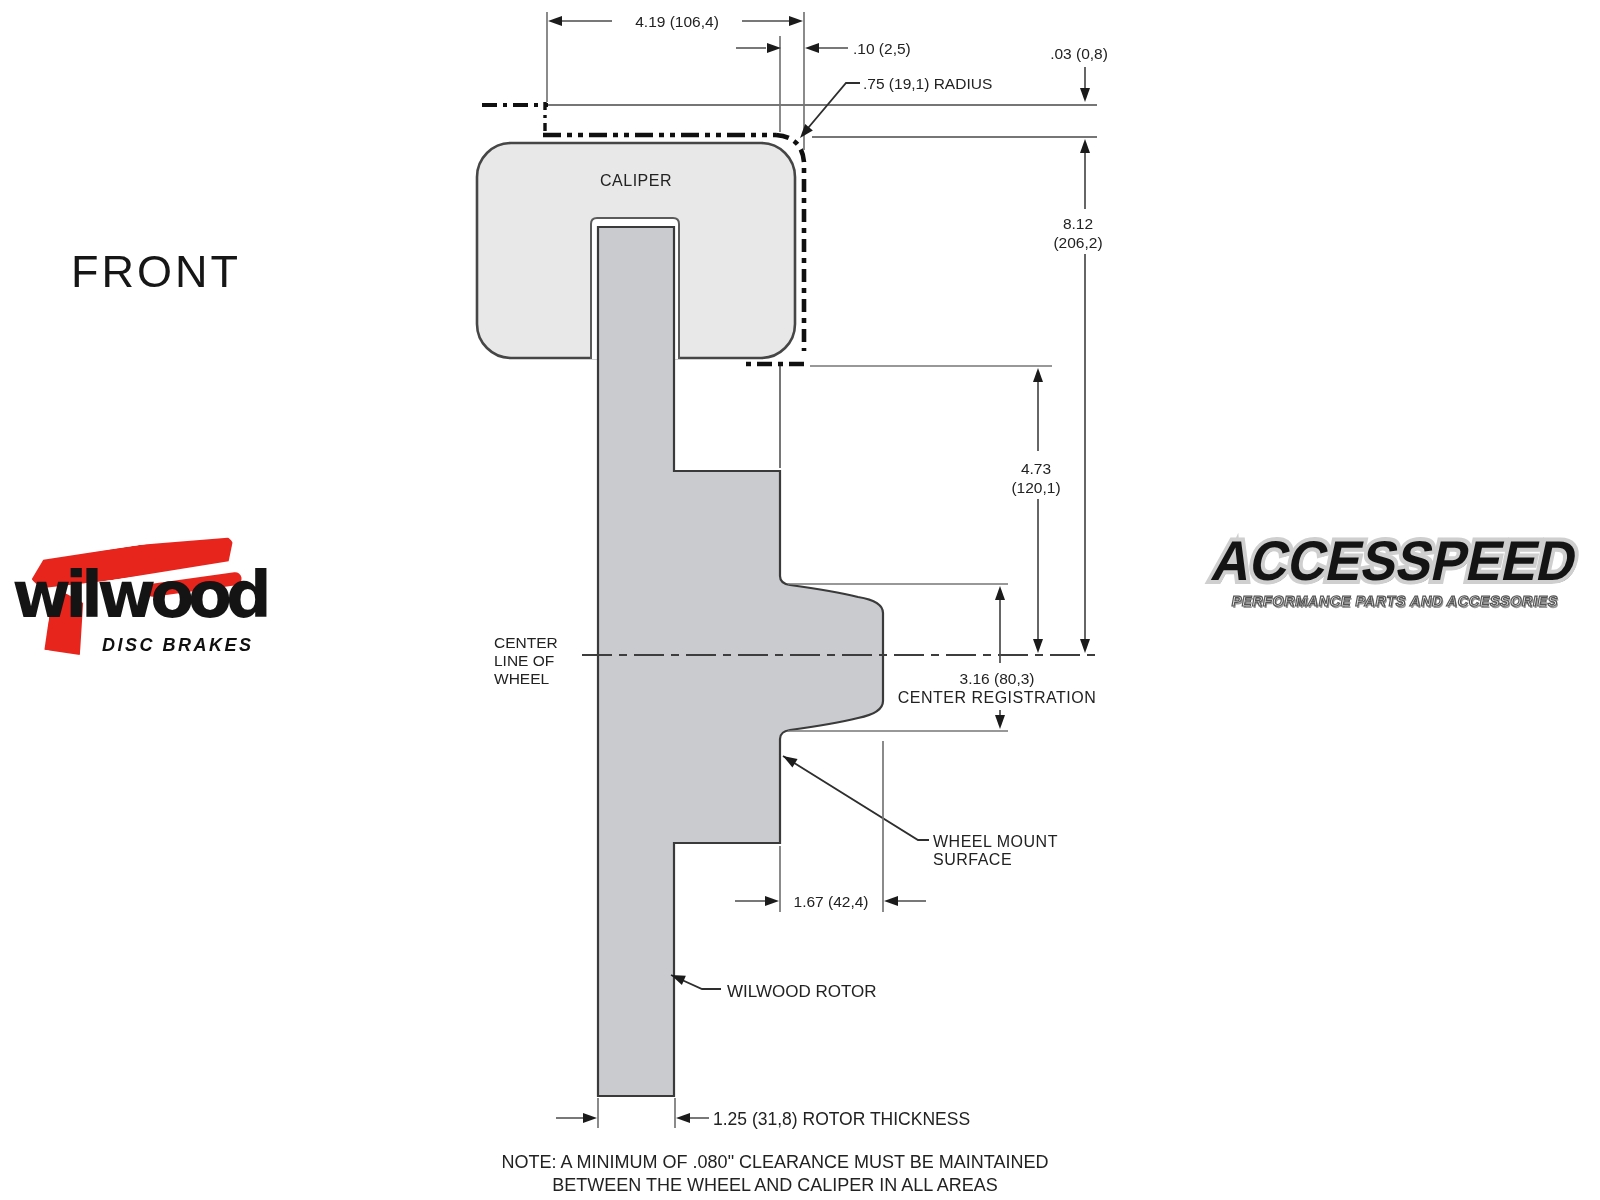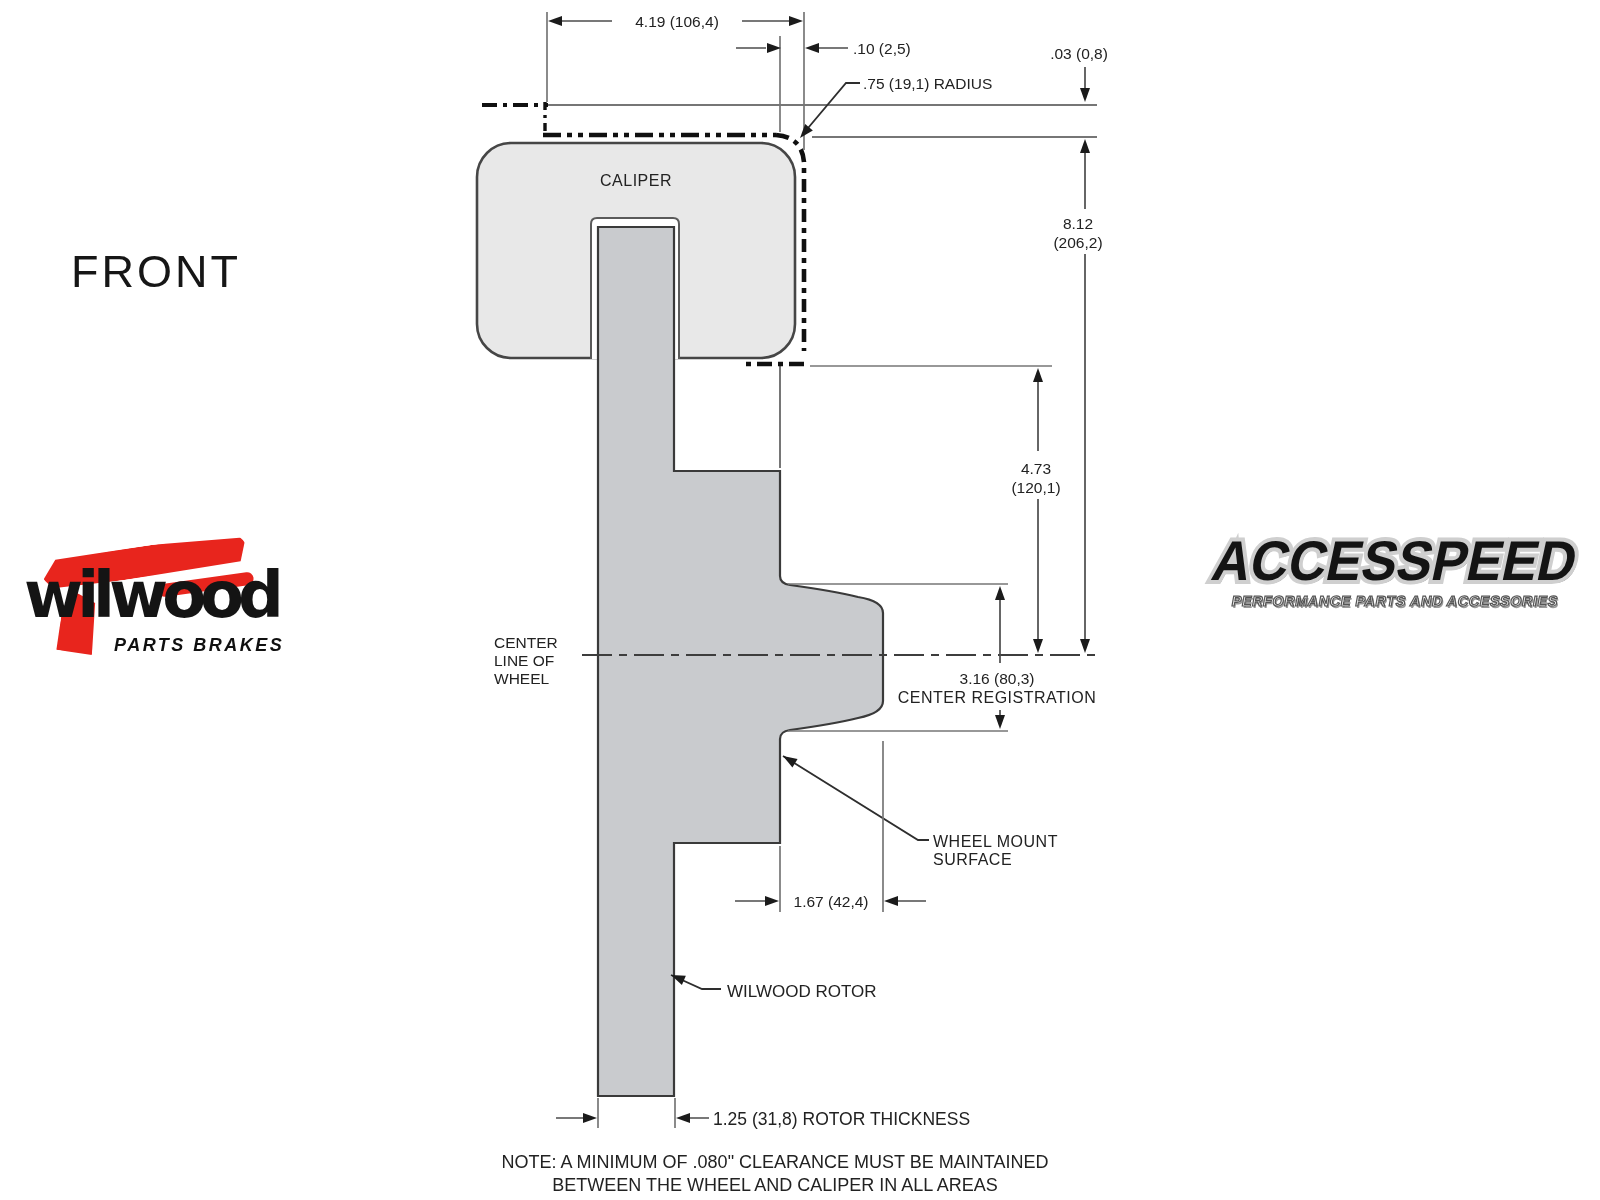--- a/index.html
+++ b/index.html
@@ -25,21 +25,21 @@
   .t16{font-size:16px;letter-spacing:.5px;}
   .t17{font-size:17px;}
   .t175{font-size:17.5px;}
   .t18{font-size:18px;}
   .tc{text-anchor:middle;}
 
   
   .front{position:absolute;left:71px;top:246px;font-size:45px;letter-spacing:3px;color:#161616;}
 
   
-  .wilwood{position:absolute;left:22px;top:534px;width:312px;height:126px;}
+  .wilwood{position:absolute;left:10px;top:534px;width:312px;height:126px;}
   .wl-stroke{position:absolute;background:#e8251d;}
   .wl-s1{left:20px;top:12px;width:206px;height:31px;transform:rotate(-8deg);
          border-radius:14px 18px 10px 16px;
          clip-path:polygon(0 62%,7% 4%,55% 0,100% 18%,96% 92%,38% 100%,4% 94%);}
   .wl-s2{left:136px;top:44px;width:96px;height:13px;transform:rotate(-8deg);border-radius:7px;}
   .wl-s3{left:38px;top:60px;width:38px;height:60px;transform:rotate(12deg);
          clip-path:polygon(28% 0,80% 10%,100% 96%,6% 100%,0 42%);}
   .wl-name{position:absolute;left:2px;top:24px;font-size:64px;font-weight:bold;
            letter-spacing:-6px;color:#141414;font-family:"DejaVu Sans",sans-serif;}
   .wl-tag{position:absolute;left:92px;top:101px;font-size:18px;font-weight:bold;
@@ -62,21 +62,21 @@
 
 <div class="canvas">
 
   <div class="front">FRONT</div>
 
   <div class="wilwood">
     <div class="wl-stroke wl-s1"></div>
     <div class="wl-stroke wl-s2"></div>
     <div class="wl-stroke wl-s3"></div>
     <div class="wl-name">wilwood</div>
-    <div class="wl-tag">PARTS BRAKES</div>
+    <div class="wl-tag">DISC BRAKES</div>
   </div>
 
   <div class="accesspeed">
     <div class="acc-name">
       <span class="acc-layer">ACCESSPEED</span>
       <span class="acc-top">ACCESSPEED</span>
     </div>
     <div class="acc-sub">PERFORMANCE PARTS AND ACCESSORIES</div>
   </div>
 

